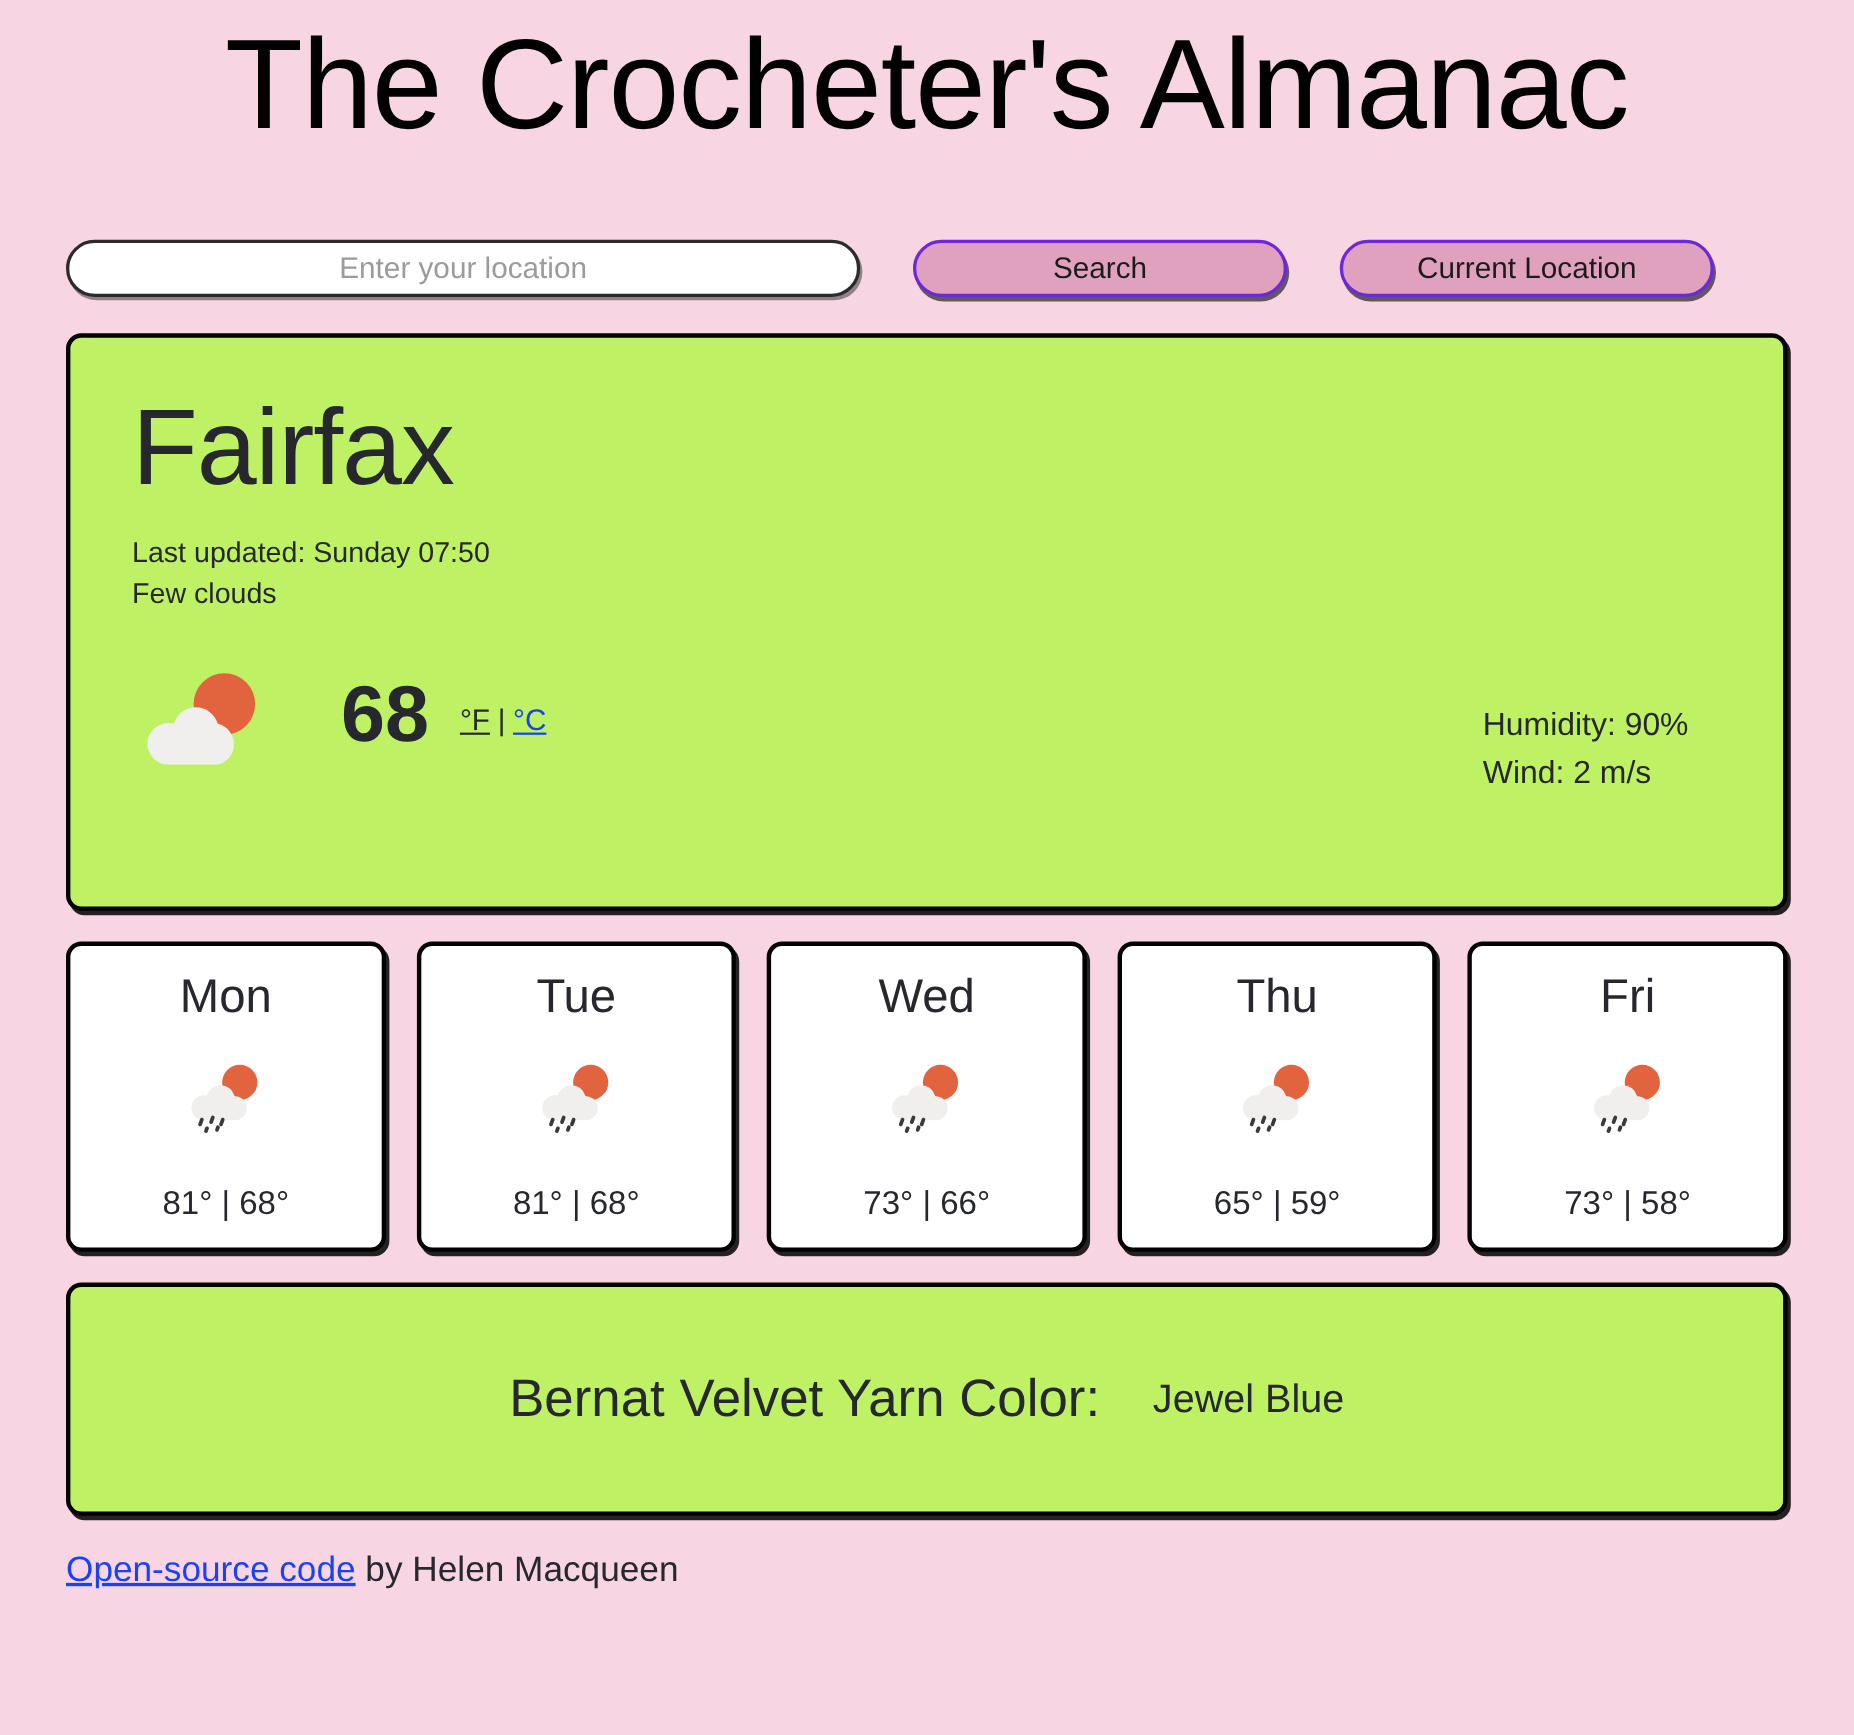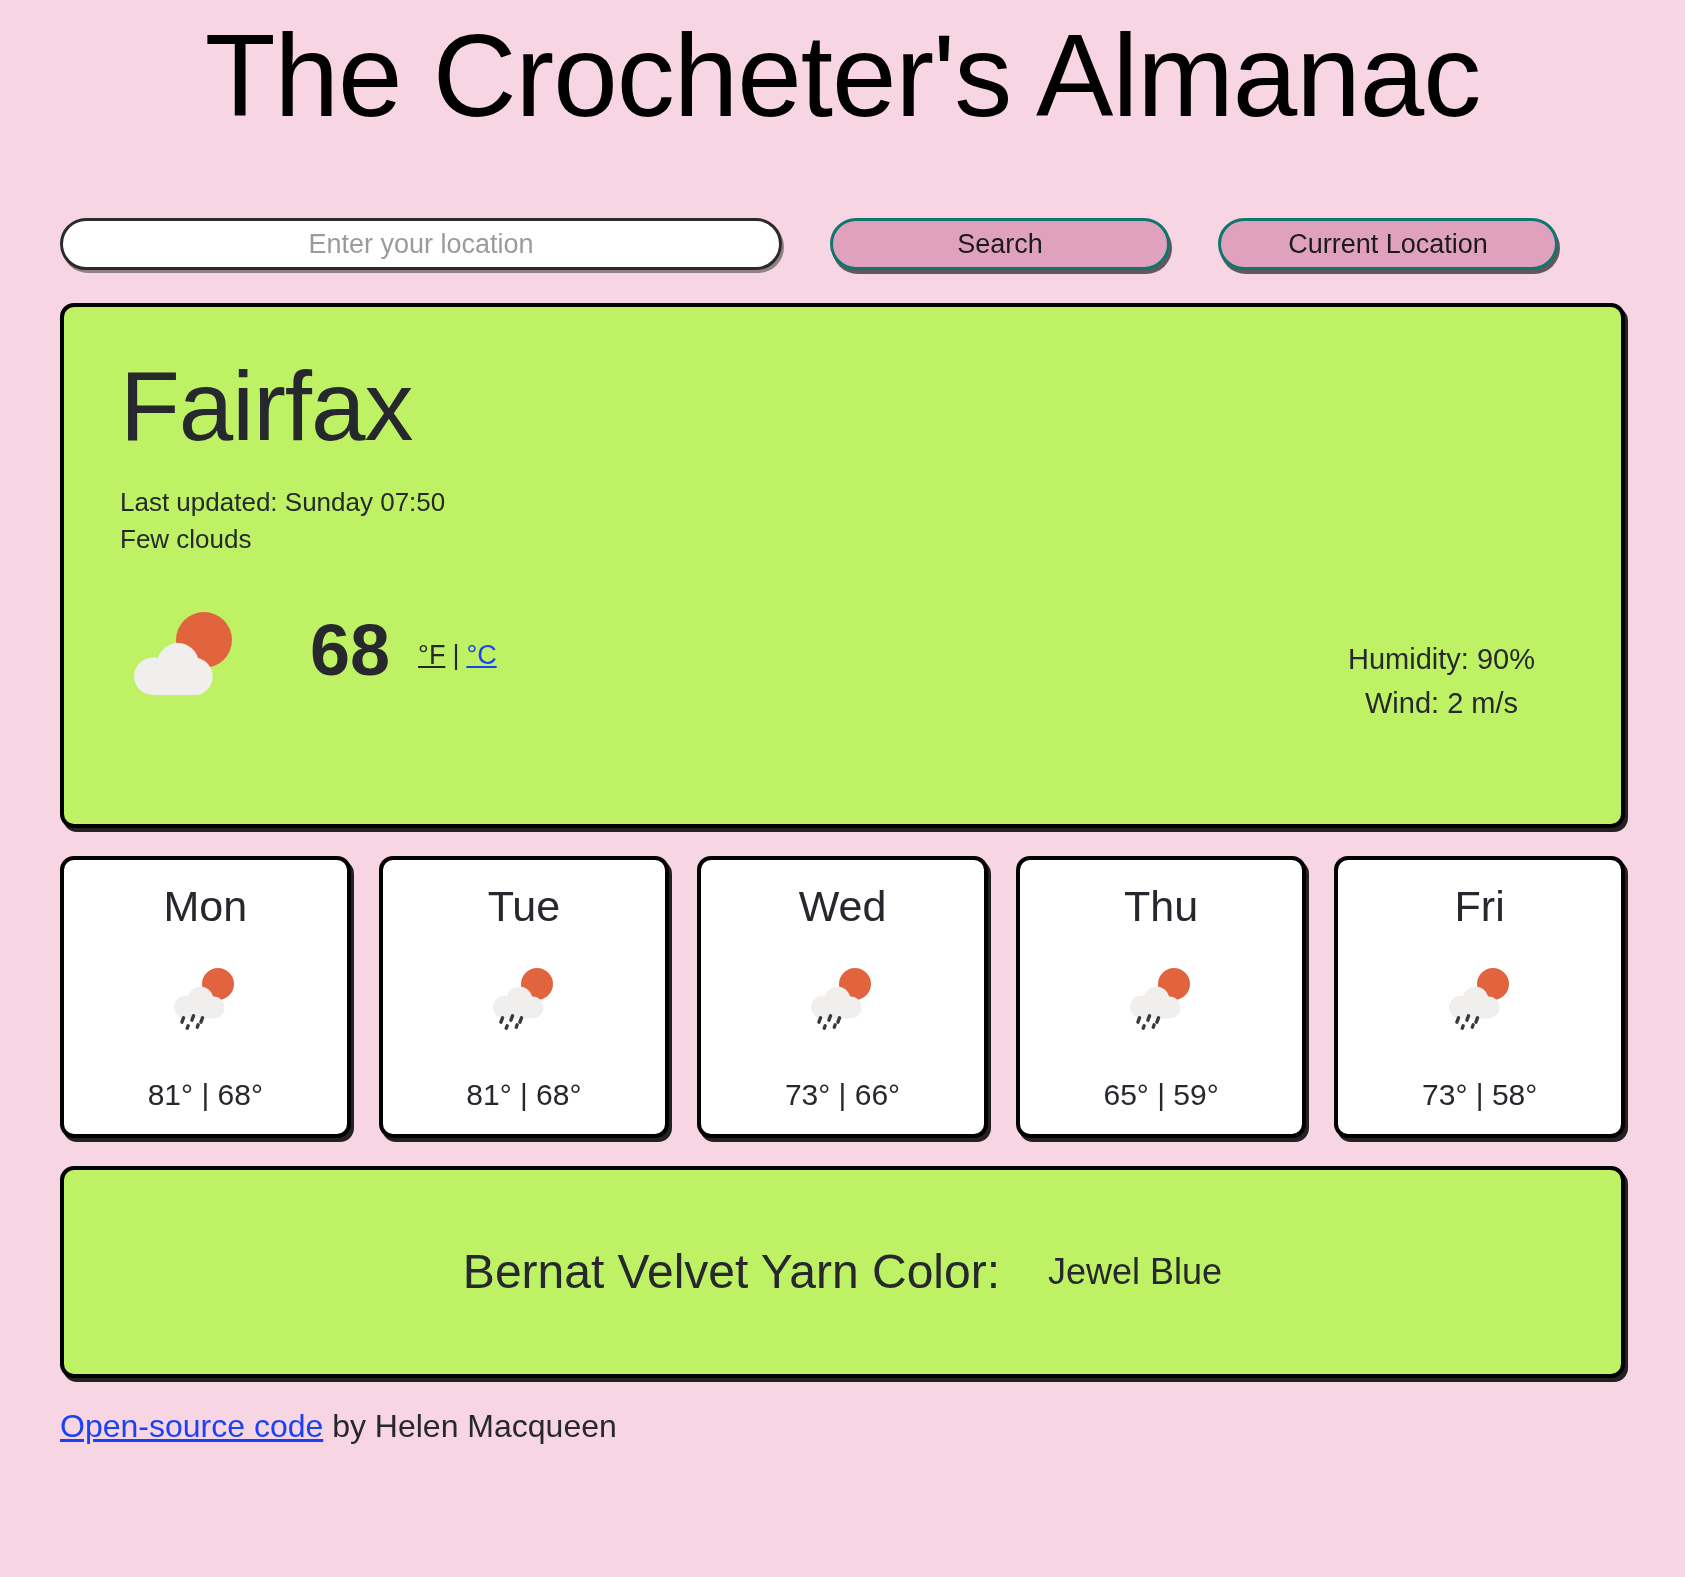--- a/index.html
+++ b/index.html
@@ -48,21 +48,21 @@
     font-size: 27px;
     font-family: "Liberation Sans", sans-serif;
     color: #26282d;
     box-shadow: 2px 3px 0 rgba(60,60,60,.55);
     outline: none;
   }
   .loc-input::placeholder { color: #9b9b9b; }
   .btn {
     height: 52px;
     border-radius: 26px;
-    border: 3px solid #0f766e;
+    border: 3px solid #6d28d9;
     background: #e0a1bf;
     font-size: 27px;
     font-family: "Liberation Sans", sans-serif;
     color: #1b1b1b;
     cursor: pointer;
     box-shadow: 2px 4px 0 rgba(45,45,45,.75);
     padding: 0 18px;
   }
   .btn-search { width: 340px; }
   .btn-current { width: 340px; }
@@ -122,21 +122,21 @@
   .unit-sep { color: #26282d; }
   .unit-c {
     color: #1a42f5;
     text-decoration: underline;
     cursor: pointer;
   }
   .extras {
     position: absolute;
     right: 86px;
     top: 330px;
-    text-align: center;
+    text-align: left;
     font-size: 29px;
     line-height: 1.52;
     color: #26282d;
   }
 
   
   .forecast {
     display: flex;
     gap: 28px;
     margin-top: 28px;

